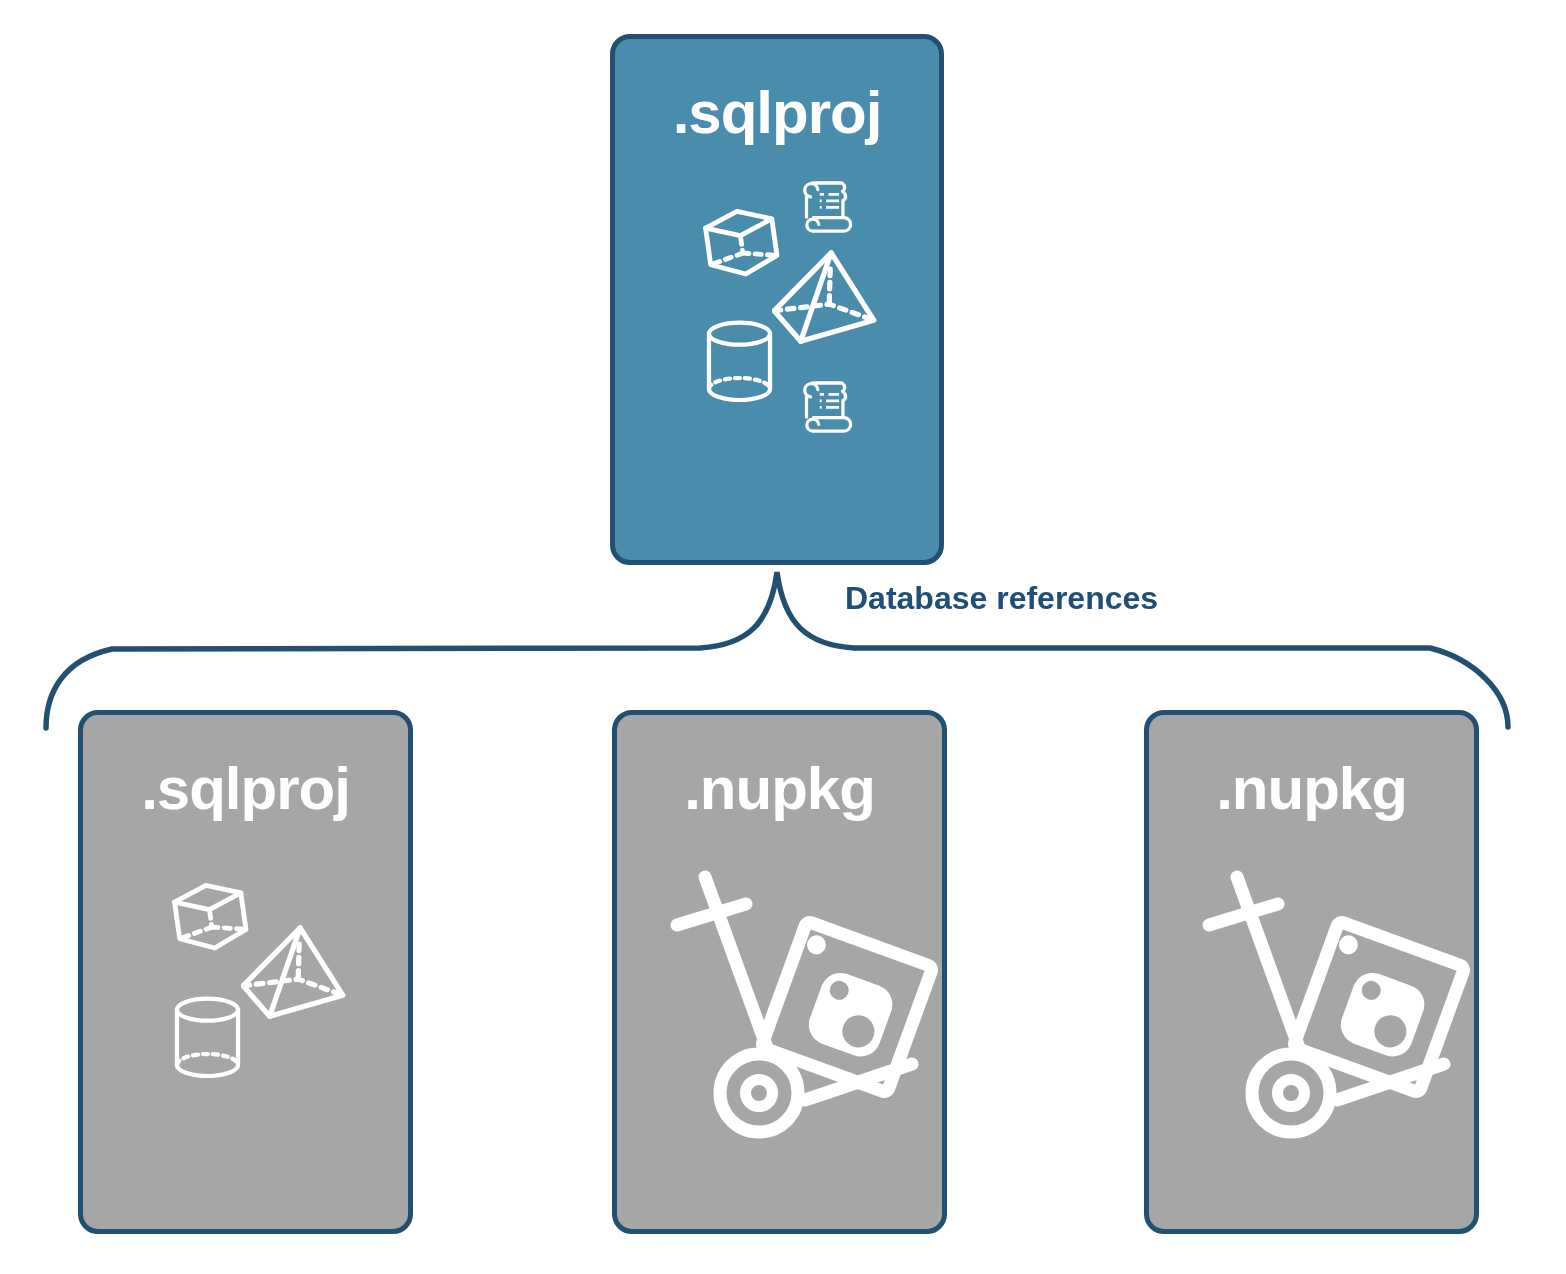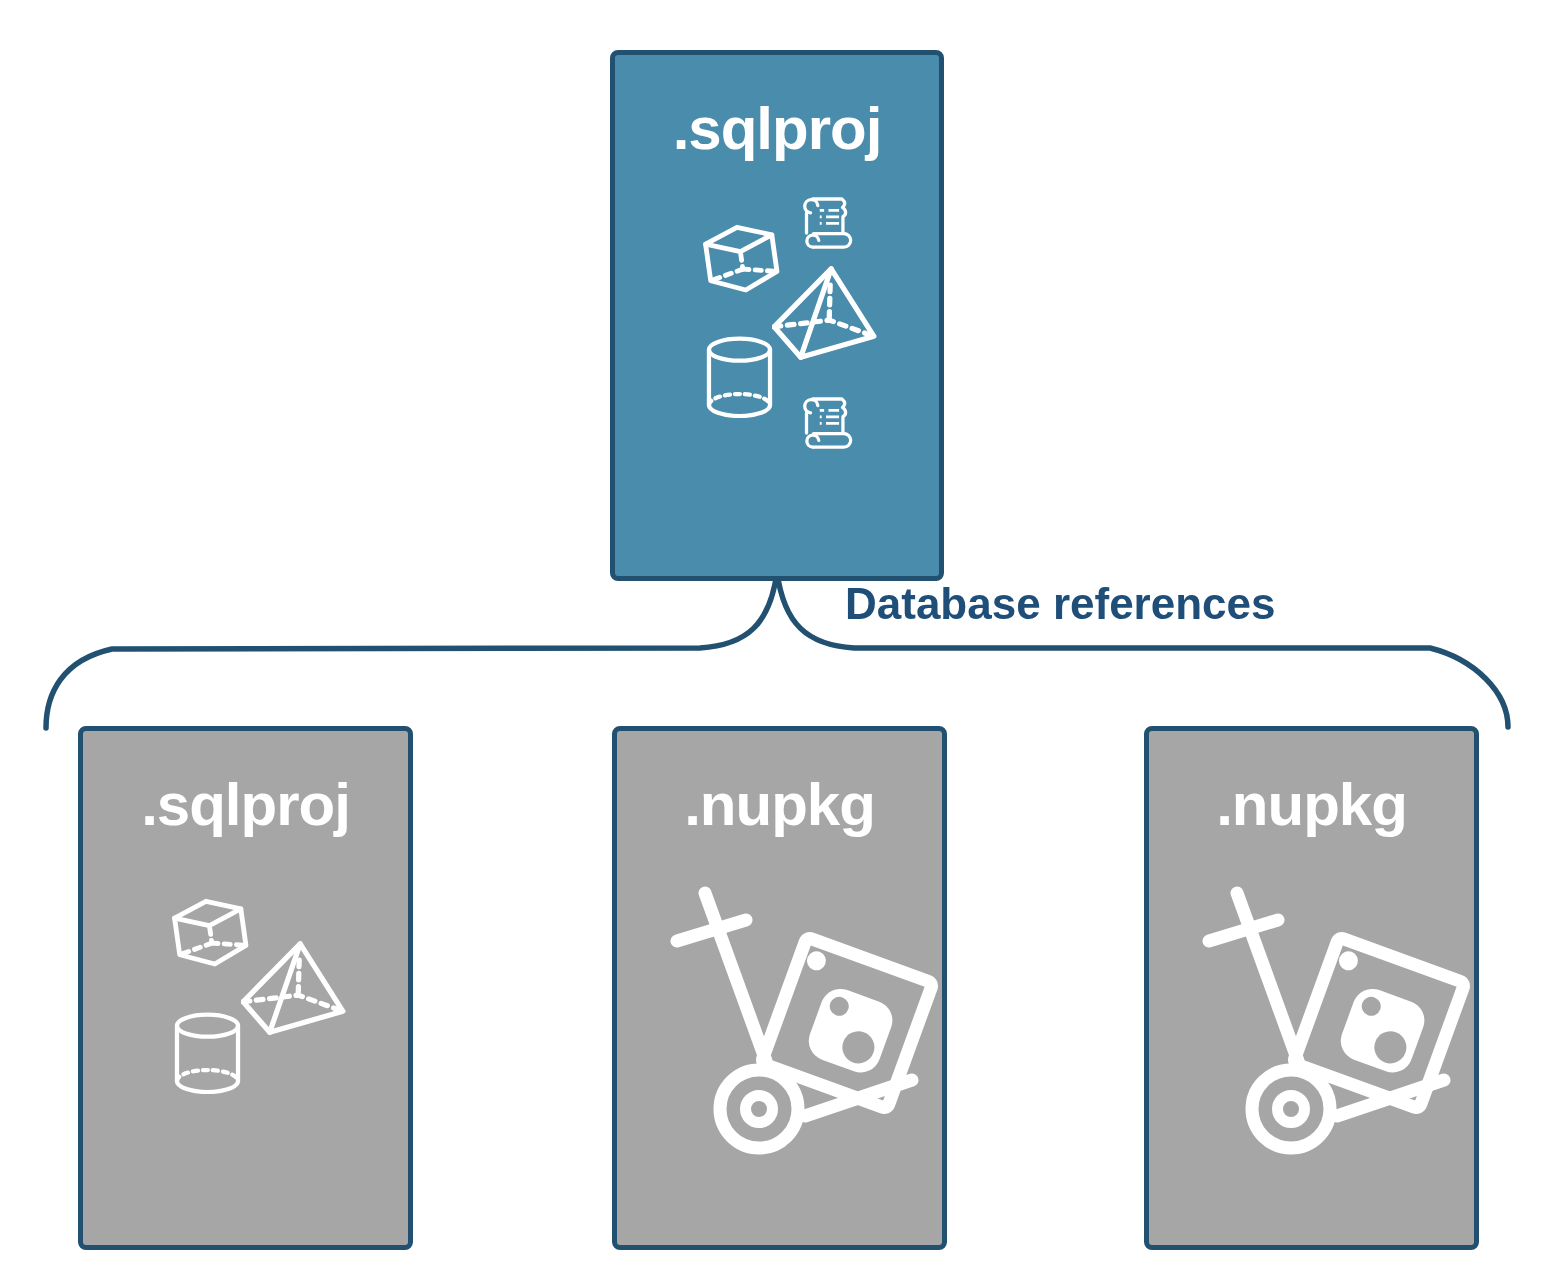--- a/index.html
+++ b/index.html
@@ -1,39 +1,38 @@
 <!DOCTYPE html>
 <html style="--root-fill: #4A8CAB; --child-fill: #A6A6A6; --outline: #215070; --label-color: #1F4E79; --icon-color: #FFFFFF;"><head>
 <meta charset="utf-8">
 <style>
   html,body{margin:0;padding:0;background:#ffffff;}
   .canvas{
     position:relative;width:1566px;height:1274px;background:#fff;overflow:hidden;
     font-family:"Liberation Sans","DejaVu Sans",sans-serif;
   }
   .node{
-    position:absolute;border-radius:8px;border:5px solid var(--outline,#215070);
+    position:absolute;border-radius:20px;border:5px solid var(--outline,#215070);
     box-sizing:border-box;
-    margin-top:16px;
   }
   .node.root{left:610px;top:34px;width:334px;height:531px;background:var(--root-fill,#4A8CAB);}
   .node.child{top:710px;width:335px;height:524px;background:var(--child-fill,#A6A6A6);}
   .node.child.c1{left:78px;}
   .node.child.c2{left:612px;}
   .node.child.c3{left:1144px;}
   .node-title{
     position:absolute;left:0;right:0;top:44px;text-align:center;
     font-size:60px;font-weight:800;letter-spacing:-1px;
     color:var(--icon-color,#ffffff);line-height:1;
   }
   .icon{position:absolute;}
   .brace-svg{position:absolute;left:0;top:0;width:1566px;height:1274px;pointer-events:none;}
   .connector-label{
     position:absolute;left:845px;top:582px;
-    font-size:44px;font-weight:800;color:var(--label-color,#1F4E79);
+    font-size:32px;font-weight:800;color:var(--label-color,#1F4E79);
     white-space:nowrap;line-height:1;
   }
   svg{display:block;}
 </style>
 </head>
 <body>
 
 <svg width="0" height="0" style="position:absolute" aria-hidden="true">
   <defs>
     <symbol id="sym-cube" viewBox="0 0 100 100">

